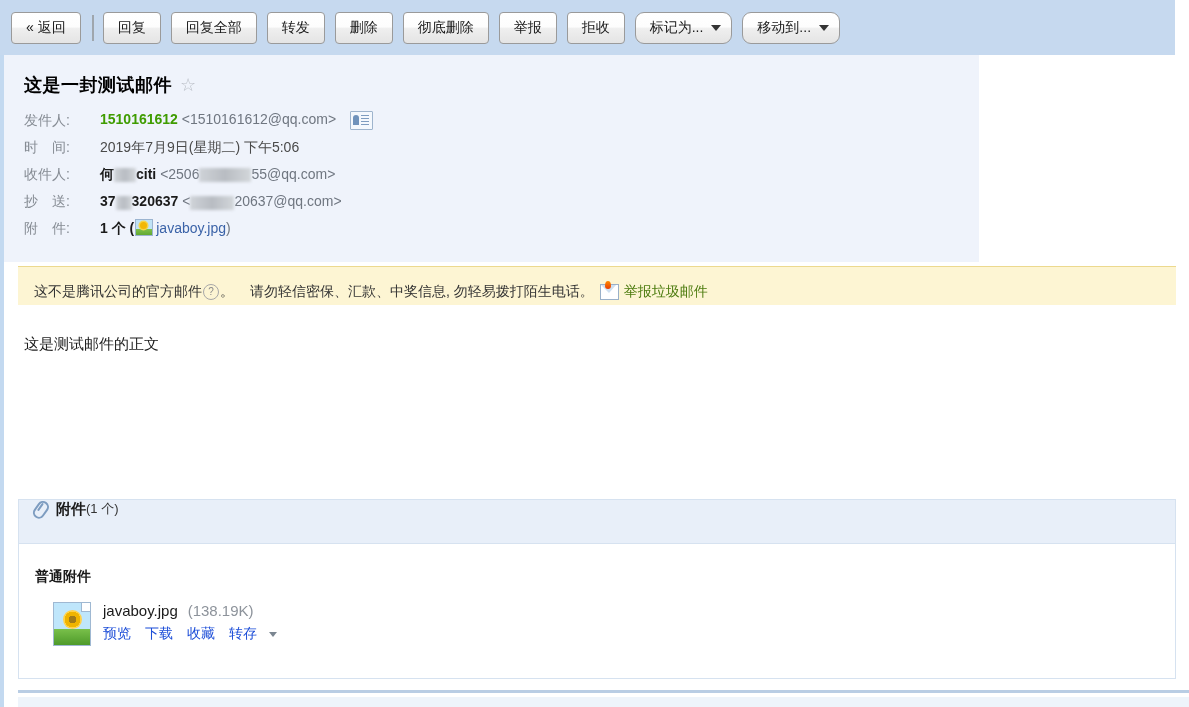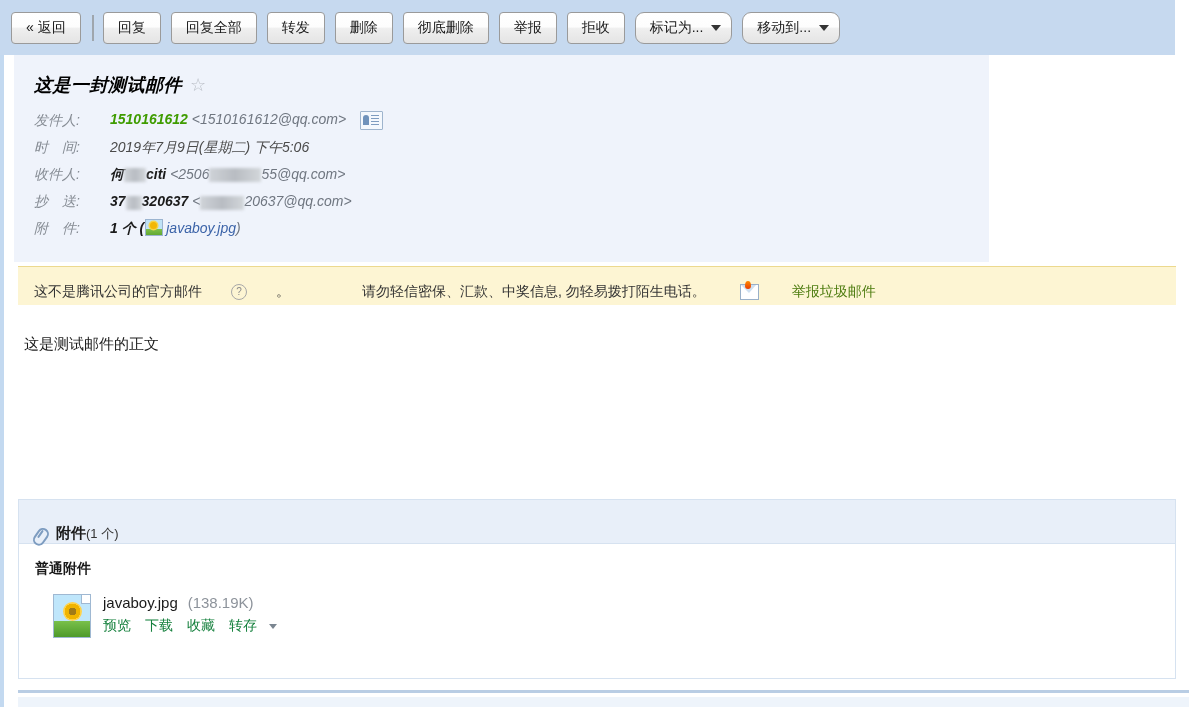--- a/index.html
+++ b/index.html
@@ -83,26 +83,25 @@
     width: 0; height: 0;
     margin-left: 8px;
     border-left: 5px solid transparent;
     border-right: 5px solid transparent;
     border-top: 6px solid #333;
   }
 
   
   #mailhead {
     position: absolute;
-    left: 14px; top: 55px;
+    left: 4px; top: 55px;
     width: 975px;
     height: 207px;
     background: #eff3fb;
     box-sizing: border-box;
-    font-style: italic;
   }
   .mh-pad { padding: 18px 0 0 20px; }
   .subject-row {
     display: flex;
     align-items: center;
     margin-bottom: 10px;
   }
   .subject {
     font-size: 18px;
     font-weight: bold;
@@ -200,21 +199,20 @@
     background: #fdf5d3;
     border: 1px solid #ecd98e;
     border-left: none;
     border-right: none;
     box-sizing: border-box;
     display: flex;
     align-items: center;
     padding-left: 16px;
     font-size: 14px;
     color: #333;
-    gap: 28px;
   }
   .qmark {
     display: inline-block;
     width: 14px; height: 14px;
     border: 1px solid #a8a8a8;
     border-radius: 50%;
     font-size: 10px;
     line-height: 13px;
     text-align: center;
     color: #8a8a8a;
@@ -275,21 +273,21 @@
     height: 180px;
     box-sizing: border-box;
     border: 1px solid #d6e2f0;
     background: #ffffff;
   }
   .attach-head {
     height: 44px;
     background: #e8eff9;
     border-bottom: 1px solid #d6e2f0;
     display: flex;
-    align-items: flex-end;
+    align-items: flex-start;
     padding-left: 14px;
     box-sizing: border-box;
   }
   .clip {
     display: inline-block;
     width: 16px; height: 16px;
     margin-right: 7px;
     position: relative;
     transform: rotate(35deg);
   }
@@ -312,21 +310,21 @@
   .attach-title {
     font-size: 15px;
     font-weight: bold;
     color: #1a1a1a;
   }
   .attach-count {
     font-size: 13px;
     font-weight: normal;
     color: #333;
   }
-  .attach-body { padding: 16px 0 0 16px; }
+  .attach-body { padding: 24px 0 0 16px; }
   .attach-sub {
     font-size: 14px;
     font-weight: bold;
     color: #1a1a1a;
     margin-bottom: 14px;
   }
   .attach-item { display: flex; align-items: flex-start; }
   .file-thumb {
     width: 38px; height: 44px;
     flex: none;
@@ -364,21 +362,21 @@
     color: #8d939b;
     margin-left: 6px;
   }
   .file-links {
     margin-top: 6px;
     font-size: 14px;
     display: flex;
     align-items: center;
   }
   .flink {
-    color: #15803d;
+    color: #1d4ed8;
     margin-right: 14px;
     text-decoration: none;
     cursor: default;
   }
   .flink.last { margin-right: 12px; }
   .small-caret {
     display: inline-block;
     width: 0; height: 0;
     border-left: 4px solid transparent;
     border-right: 4px solid transparent;

